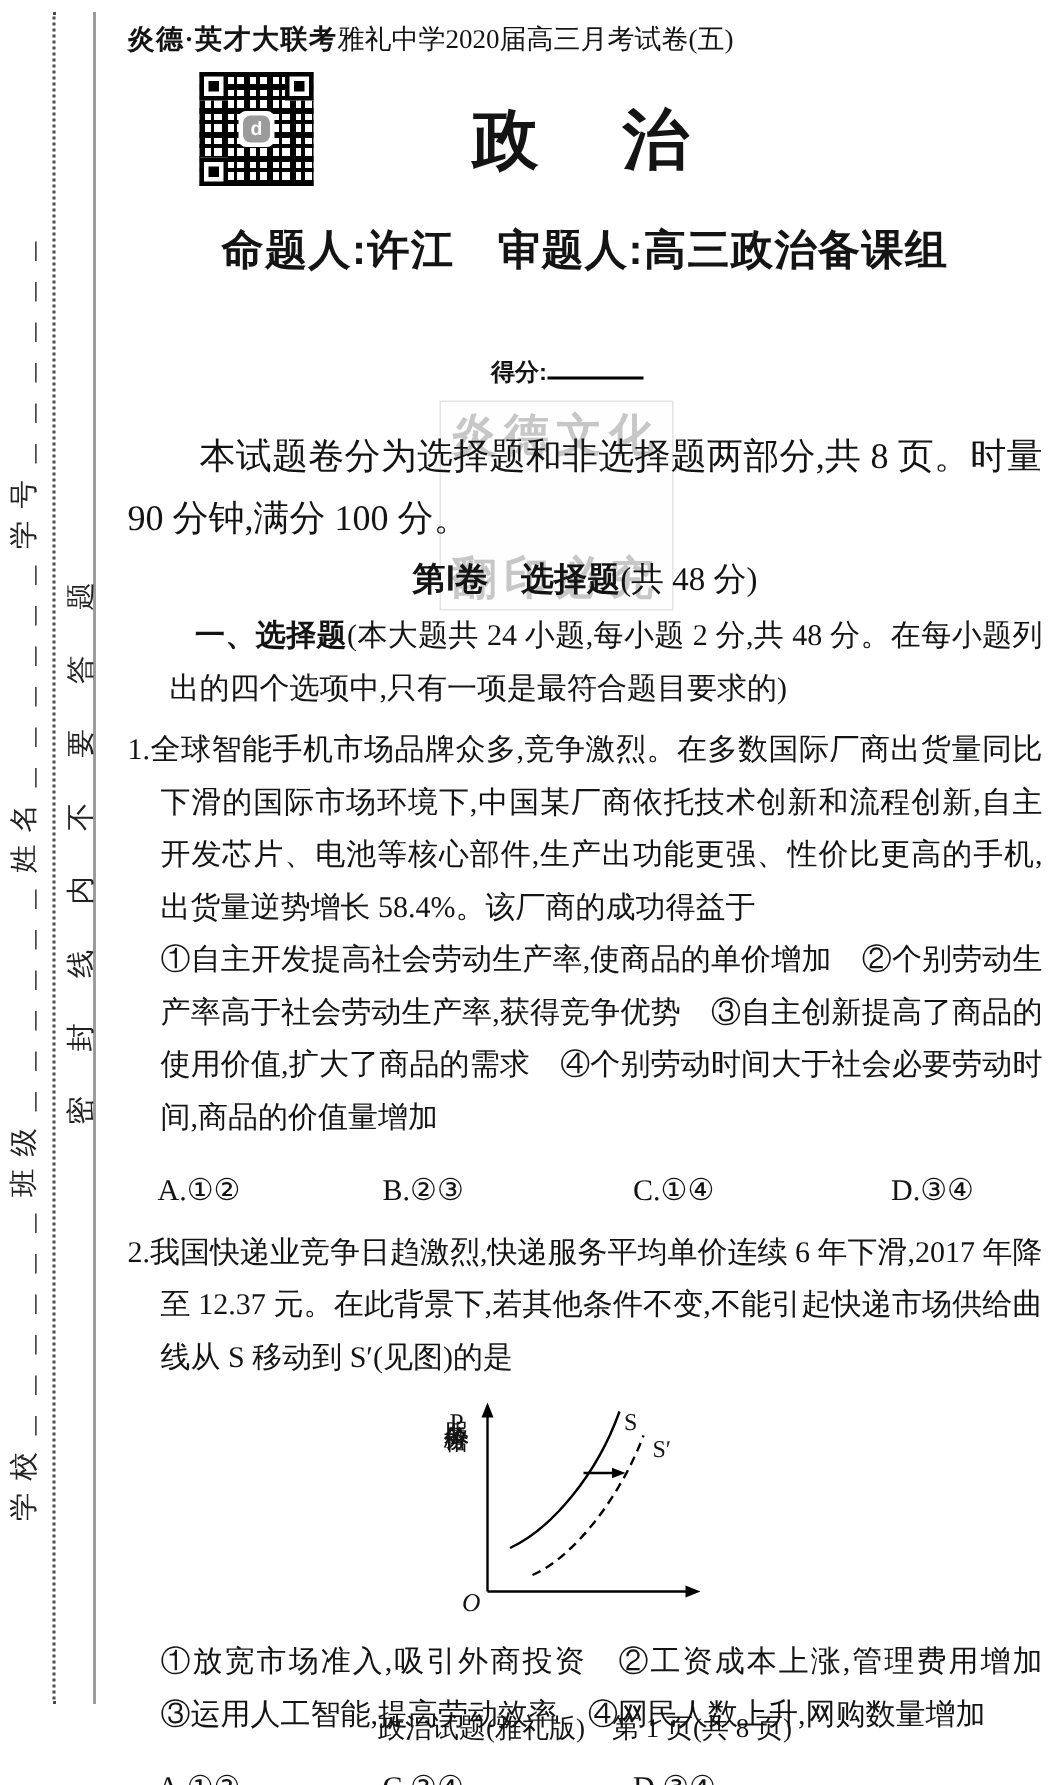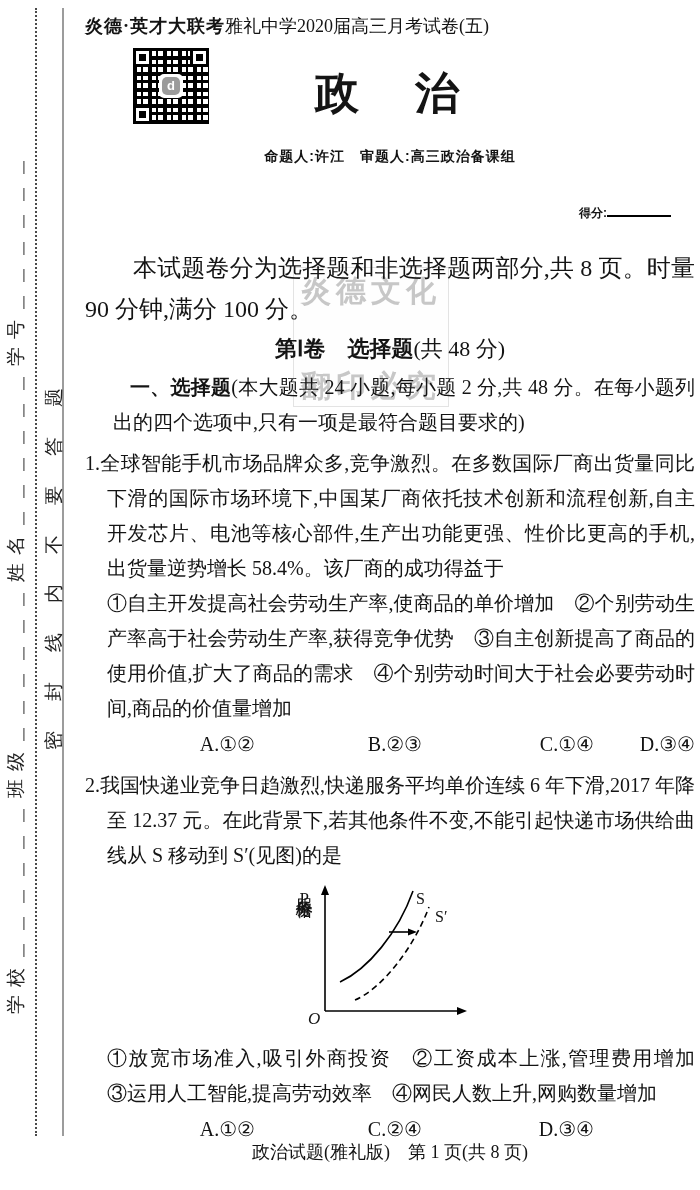--- a/index.html
+++ b/index.html
@@ -46,43 +46,43 @@
   .finder.tl { left:0; top:0; } .finder.tr { right:0; top:0; } .finder.bl { left:0; bottom:0; }
   .qr-logo { position:absolute; left:50%; top:50%; transform:translate(-50%,-50%);
     width:24px; height:24px; background:#fff; border-radius:5px;
     display:flex; align-items:center; justify-content:center; }
   .qr-logo-inner { width:18px; height:18px; background:#9b9b9b; border-radius:5px;
     color:#fff; font-weight:bold; font-size:13px; line-height:18px; text-align:center;
     font-family:"Liberation Sans", sans-serif; }
   .subject { text-align:center; font-size:44px; font-weight:bold;
     letter-spacing:6px; padding-top:20px; }
 
-  .setters { text-align:center; font-weight:bold; font-size:14px;
+  .setters { text-align:center; font-weight:bold; font-size:28px;
     font-family:"Liberation Sans", sans-serif; letter-spacing:1px; }
 
-  .score-line { text-align:right; margin:32px 24px 0 0; font-weight:bold;
-    font-size:12px; font-family:"Liberation Sans", sans-serif; }
+  .score-line { text-align:center; margin:48px 24px 0 0; font-weight:bold;
+    font-size:16px; font-family:"Liberation Sans", sans-serif; }
   .score-blank { display:inline-block; width:64px; height:19px;
     border-bottom:2px solid #000; }
 
   .intro { margin-top:26px; font-size:24px; line-height:41px;
     text-align:justify; text-indent:2em; }
 
   .section-title { text-align:center; font-size:22px; margin-top:4px; }
   .section-title .st-main { font-weight:bold; }
 
   .instruction { margin-top:6px; font-size:20px; line-height:35px;
     padding-left:28px; text-indent:-28px; text-align:justify; }
   .instruction .ins-label { font-weight:bold;margin-left:45px; }
 
   .question { font-size:20px; line-height:35px; margin-top:6px; }
   .q-stem  { padding-left:22px; text-indent:-22px; text-align:justify; }
   .q-items { padding-left:22px; text-align:justify; }
   .q-choices { display:grid; grid-template-columns:150px 167px 172px auto;
-    padding-left:20px; margin-top:1px;text-align:right; }
+    padding-left:20px; margin-top:14px; }
 
   
   .graph-wrap { position:relative; width:212px; height:158px;
     margin:8px 0 2px 198px; }
   .graph-wrap svg { position:absolute; left:0; top:0; }
   .g-ylabel { position:absolute; left:12px; top:4px; writing-mode:vertical-rl;
     text-orientation:upright; font-size:17px; line-height:1.05; letter-spacing:1px; }
   .g-origin { position:absolute; left:25px; top:120px; font-size:17px; font-style:italic; }
   .g-xlabel { position:absolute; left:60px; top:131px; font-size:17px; }
   .g-s  { position:absolute; left:133px; top:0;    font-size:16px; }

